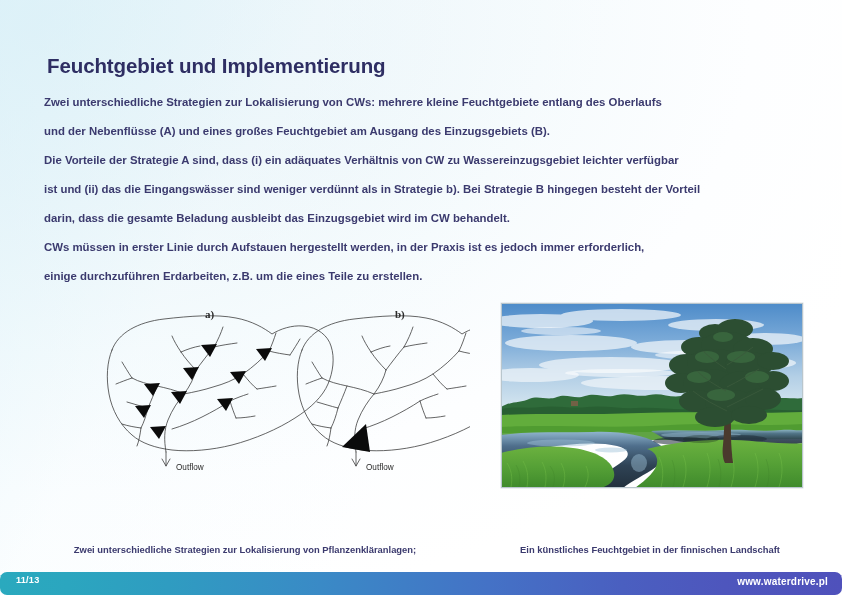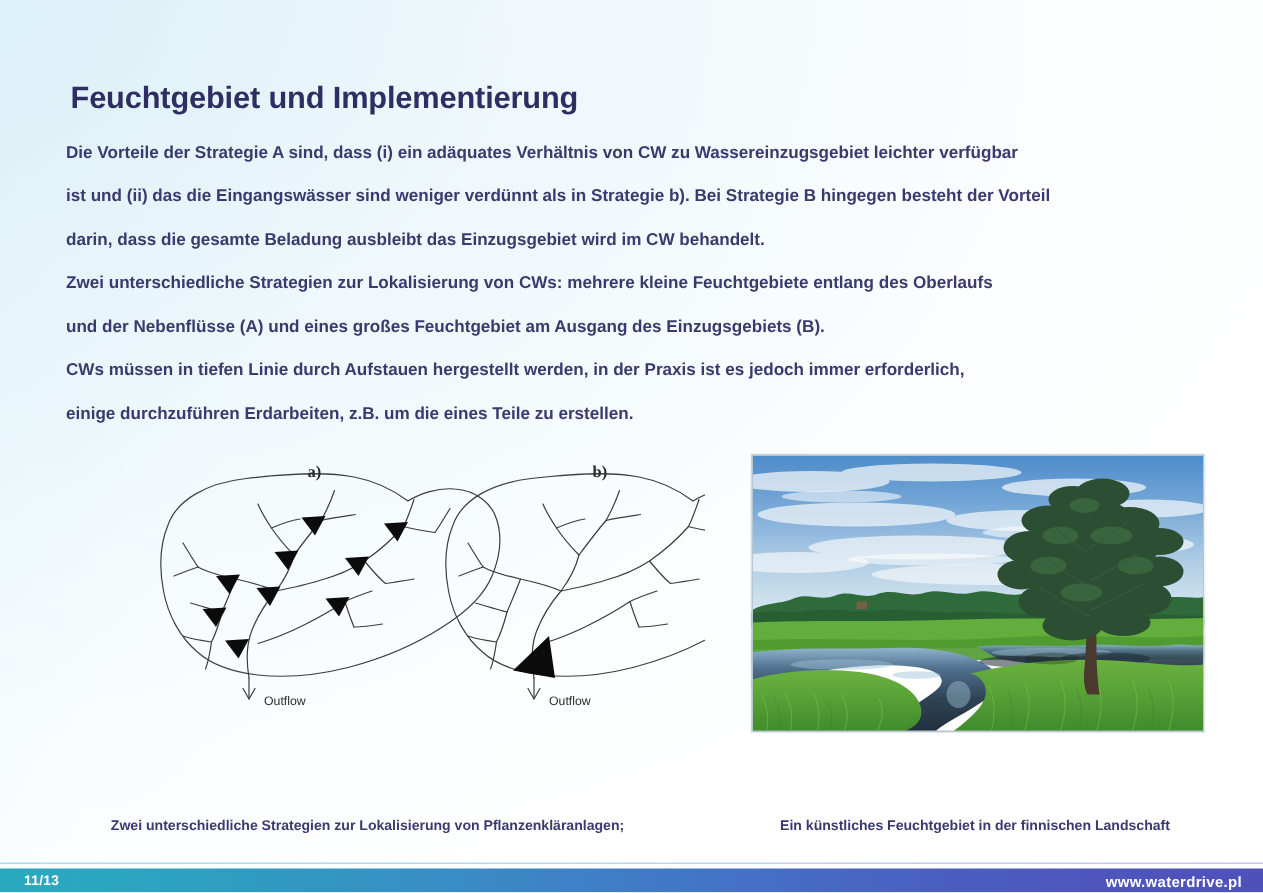--- a/index.html
+++ b/index.html
@@ -107,31 +107,32 @@
     width: 340px;
   }
   .caption span { display: block; margin-top: 44px; }
 
   
   .footer {
     position: absolute;
     left: 0;
     bottom: 0;
     width: 842px;
-    height: 16px;
+    height: 23px;
     background: linear-gradient(90deg,
        #2aa9be 0%,
        #2ba6bf 8%,
        #2f9cc1 20%,
        #3a8ac6 38%,
        #4472c6 58%,
        #4a5fc0 74%,
        #4e56bd 86%,
        #4f51bb 100%);
     z-index: 5;
+    border-radius: 7px;
   }
   .footer-page {
     position: absolute;
     left: 16px;
     top: 3px;
     font-size: 9.2px;
     font-weight: bold;
     color: #ffffff;
     letter-spacing: 0.2px;
   }
@@ -156,31 +157,31 @@
   }
 </style>
 </head>
 <body>
 
 <div class="slide">
 
   <h1 class="page-title">Feuchtgebiet und Implementierung</h1>
 
   <div class="body-copy">
+    <p class="para">
+      <span class="line">Zwei unterschiedliche Strategien zur Lokalisierung von CWs: mehrere kleine Feuchtgebiete entlang des Oberlaufs</span>
+      <span class="line">und der Nebenflüsse (A) und eines großes Feuchtgebiet am Ausgang des Einzugsgebiets (B).</span>
+    </p>
     <p class="para gap-before">
       <span class="line">Die Vorteile der Strategie A sind, dass (i) ein adäquates Verhältnis von CW zu Wassereinzugsgebiet leichter verfügbar</span>
       <span class="line">ist und (ii) das die Eingangswässer sind weniger verdünnt als in Strategie b). Bei Strategie B hingegen besteht der Vorteil</span>
       <span class="line">darin, dass die gesamte Beladung ausbleibt das Einzugsgebiet wird im CW behandelt.</span>
     </p>
-    <p class="para">
-      <span class="line">Zwei unterschiedliche Strategien zur Lokalisierung von CWs: mehrere kleine Feuchtgebiete entlang des Oberlaufs</span>
-      <span class="line">und der Nebenflüsse (A) und eines großes Feuchtgebiet am Ausgang des Einzugsgebiets (B).</span>
-    </p>
     <p class="para gap-before">
-      <span class="line">CWs müssen in tiefen Linie durch Aufstauen hergestellt werden, in der Praxis ist es jedoch immer erforderlich,</span>
+      <span class="line">CWs müssen in erster Linie durch Aufstauen hergestellt werden, in der Praxis ist es jedoch immer erforderlich,</span>
       <span class="line">einige durchzuführen Erdarbeiten, z.B. um die eines Teile zu erstellen.</span>
     </p>
   </div>
 
   <div class="fig-diagrams">
     <svg width="430" height="175" viewBox="0 0 430 175" xmlns="http://www.w3.org/2000/svg">
       <g fill="none" stroke="#3d3d3d" stroke-width="0.8" stroke-linecap="round" stroke-linejoin="round">
 
         <path d="M72,50 C78,33 98,22 124,19 C150,16 176,14 196,18
                  C212,21 224,28 232,34 C240,29 252,25 263,26

